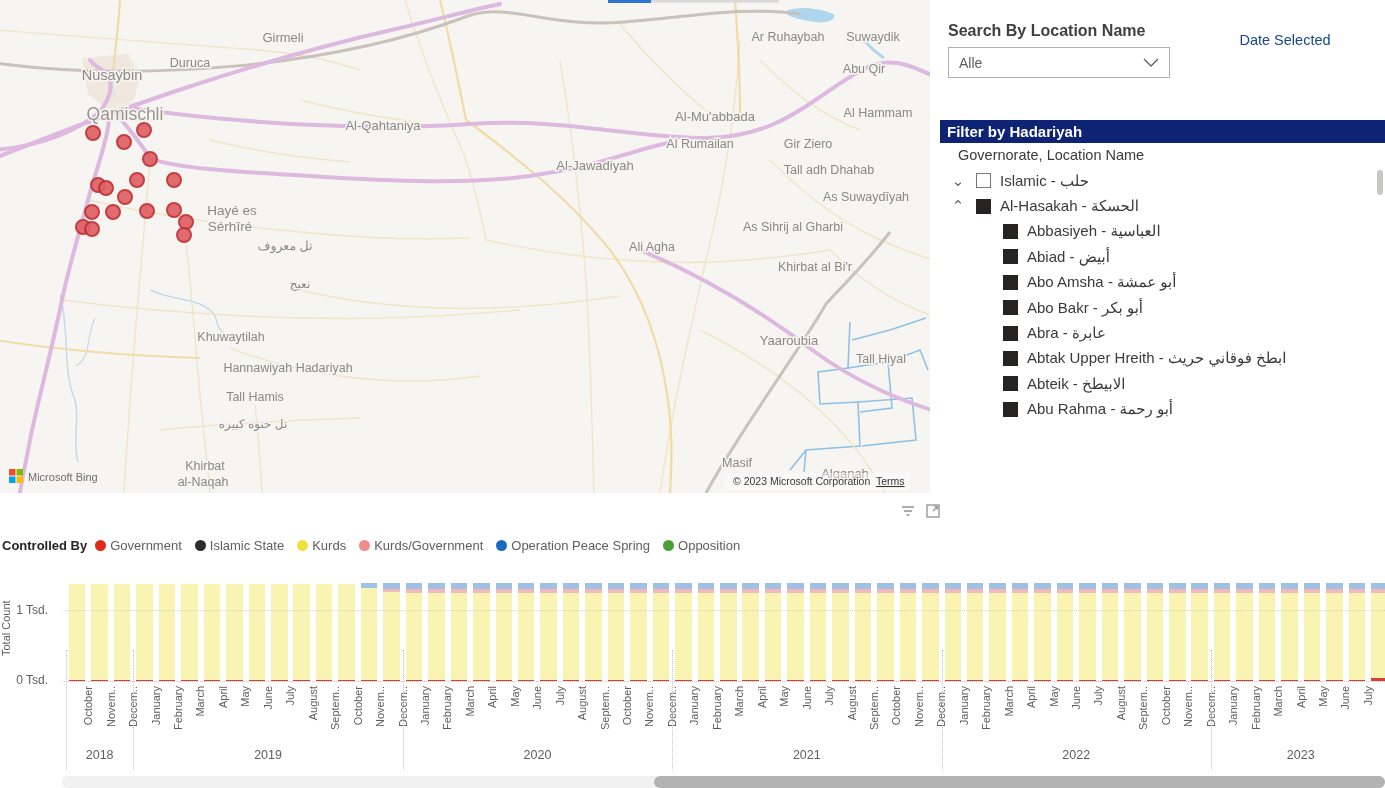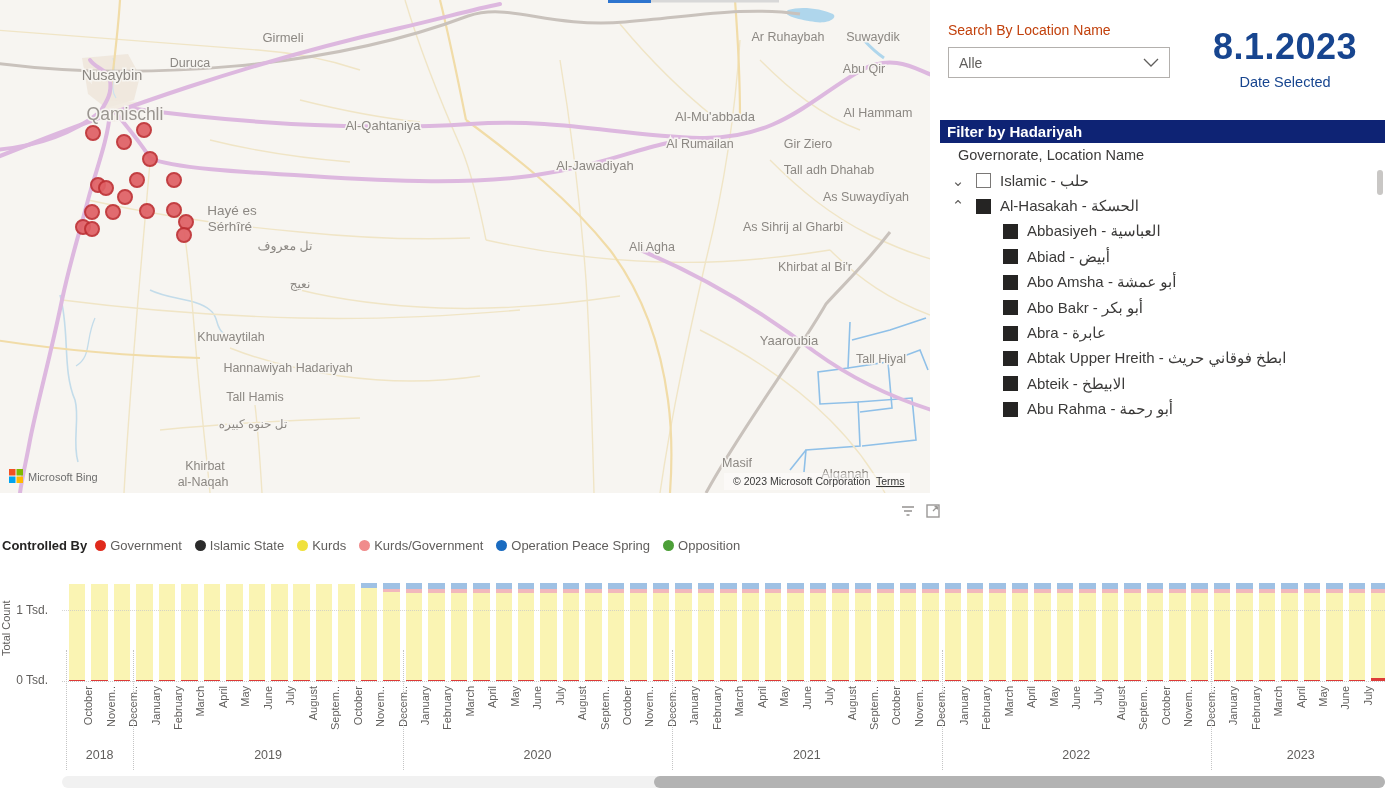--- a/index.html
+++ b/index.html
@@ -9,21 +9,21 @@
 
   
   #map { left:0; top:0; width:930px; height:493px; background:#F7F5F1; }
   #map svg { display:block; }
 
   
   .vh-icons { left:890px; top:502px; width:50px; height:18px; display:flex; gap:10px; align-items:center; justify-content:flex-end; }
   .vh-icons svg { display:block; }
 
   
-  .search-label { left:948px; top:22px; font-size:14px; color:#c2410c; }
+  .search-label { left:948px; top:22px; font-size:16px; color:#404040;font-weight:bold; }
   .dropdown { left:948px; top:47px; width:222px; height:31px; border:1px solid #B3B0AD; background:#fff;
               display:flex; align-items:center; justify-content:space-between; padding:0 10px; cursor:pointer; }
   .dropdown .val { font-size:14px; color:#605E5C; }
   .date-block { left:1185px; top:26px; width:200px; text-align:center; }
   .date-value { font-size:36px; font-weight:bold; color:#17458F; letter-spacing:0.5px; }
   .date-caption { font-size:14.5px; color:#17458F; margin-top:6px; }
 
   .filter-header { left:940px; top:120px; width:445px; height:23px; background:#0E2374; color:#fff;
                    font-size:15px; font-weight:bold; display:flex; align-items:center; padding-left:7px; }
   .tree-header { left:958px; top:147px; font-size:14.5px; color:#3B3A39; }
@@ -221,21 +221,20 @@
 </div>
 
 <div class="abs search-label">Search By Location Name</div>
 <div class="abs dropdown">
   <span class="val">Alle</span>
   <svg width="16" height="9" viewBox="0 0 16 9">
     <polyline points="1,1 8,8 15,1" fill="none" stroke="#605E5C" stroke-width="1.3"></polyline>
   </svg>
 </div>
 <div class="abs date-block">
-  <div class="date-value">8.1.2023</div>
   <div class="date-caption">Date Selected</div>
 </div>
 
 <div class="abs filter-header">Filter by Hadariyah</div>
 <div class="abs tree-header">Governorate, Location Name</div>
 <div class="abs" id="tree">
     <div class="tree-row lvl0">
       <span class="chev">⌄</span>
       <span class="cb"></span>
       <span class="lbl">Islamic - حلب</span>

